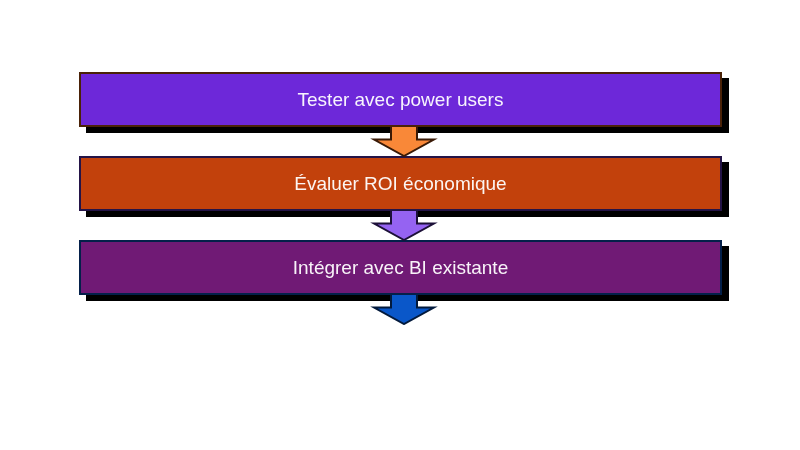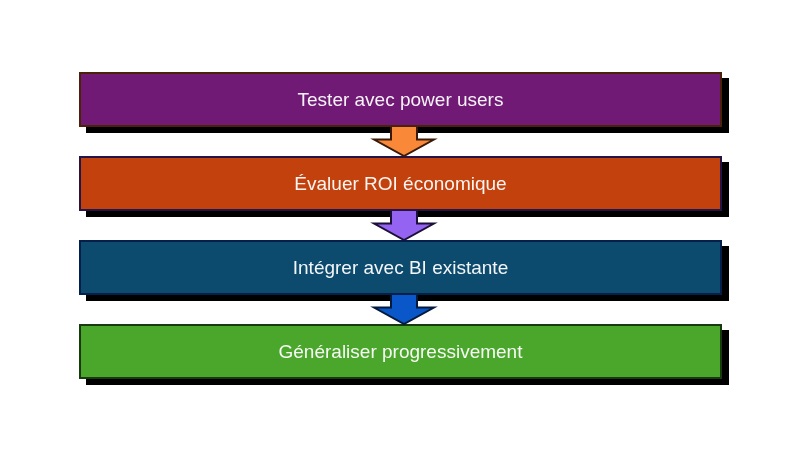--- a/index.html
+++ b/index.html
@@ -46,41 +46,38 @@
   .arrow-0 { top: 127px; }
   .arrow-1 { top: 211px; }
   .arrow-2 { top: 295px; }
   .arrow polygon { stroke-width: 2; stroke-linejoin: miter; }
 </style>
 </head>
 <body>
 
 <div class="canvas">
 
-  <div class="bar bar-0" style="background: #701a75; border-color: rgb(74, 34, 8);">
+  <div class="bar bar-0" style="background: #6d28d9; border-color: rgb(74, 34, 8);">
     <span class="bar-label">Tester avec power users</span>
   </div>
 
   <svg class="arrow arrow-0" viewBox="0 0 68 31" preserveAspectRatio="none">
     <polygon points="21,-2 21,13 4,13 34,30 64,13 47,13 47,-2" style="fill: rgb(249, 136, 56); stroke: rgb(58, 26, 6);"></polygon>
   </svg>
 
   <div class="bar bar-1" style="background: #c2410c; border-color: rgb(36, 20, 71);">
     <span class="bar-label">Évaluer ROI économique</span>
   </div>
 
   <svg class="arrow arrow-1" viewBox="0 0 68 31" preserveAspectRatio="none">
     <polygon points="21,-2 21,13 4,13 34,30 64,13 47,13 47,-2" style="fill: rgb(149, 99, 242); stroke: rgb(28, 16, 56);"></polygon>
   </svg>
 
-  <div class="bar bar-2" style="background: #0c4a6e; border-color: rgb(4, 32, 74);">
+  <div class="bar bar-2" style="background: #701a75; border-color: rgb(4, 32, 74);">
     <span class="bar-label">Intégrer avec BI existante</span>
   </div>
 
   <svg class="arrow arrow-2" viewBox="0 0 68 31" preserveAspectRatio="none">
     <polygon points="21,-2 21,13 4,13 34,30 64,13 47,13 47,-2" style="fill: rgb(10, 87, 201); stroke: rgb(3, 26, 60);"></polygon>
   </svg>
 
-  <div class="bar bar-3" style="background: rgb(75, 166, 44); border-color: rgb(23, 58, 14);">
-    <span class="bar-label">Généraliser progressivement</span>
-  </div>
 
 </div>
 
 </body></html>

